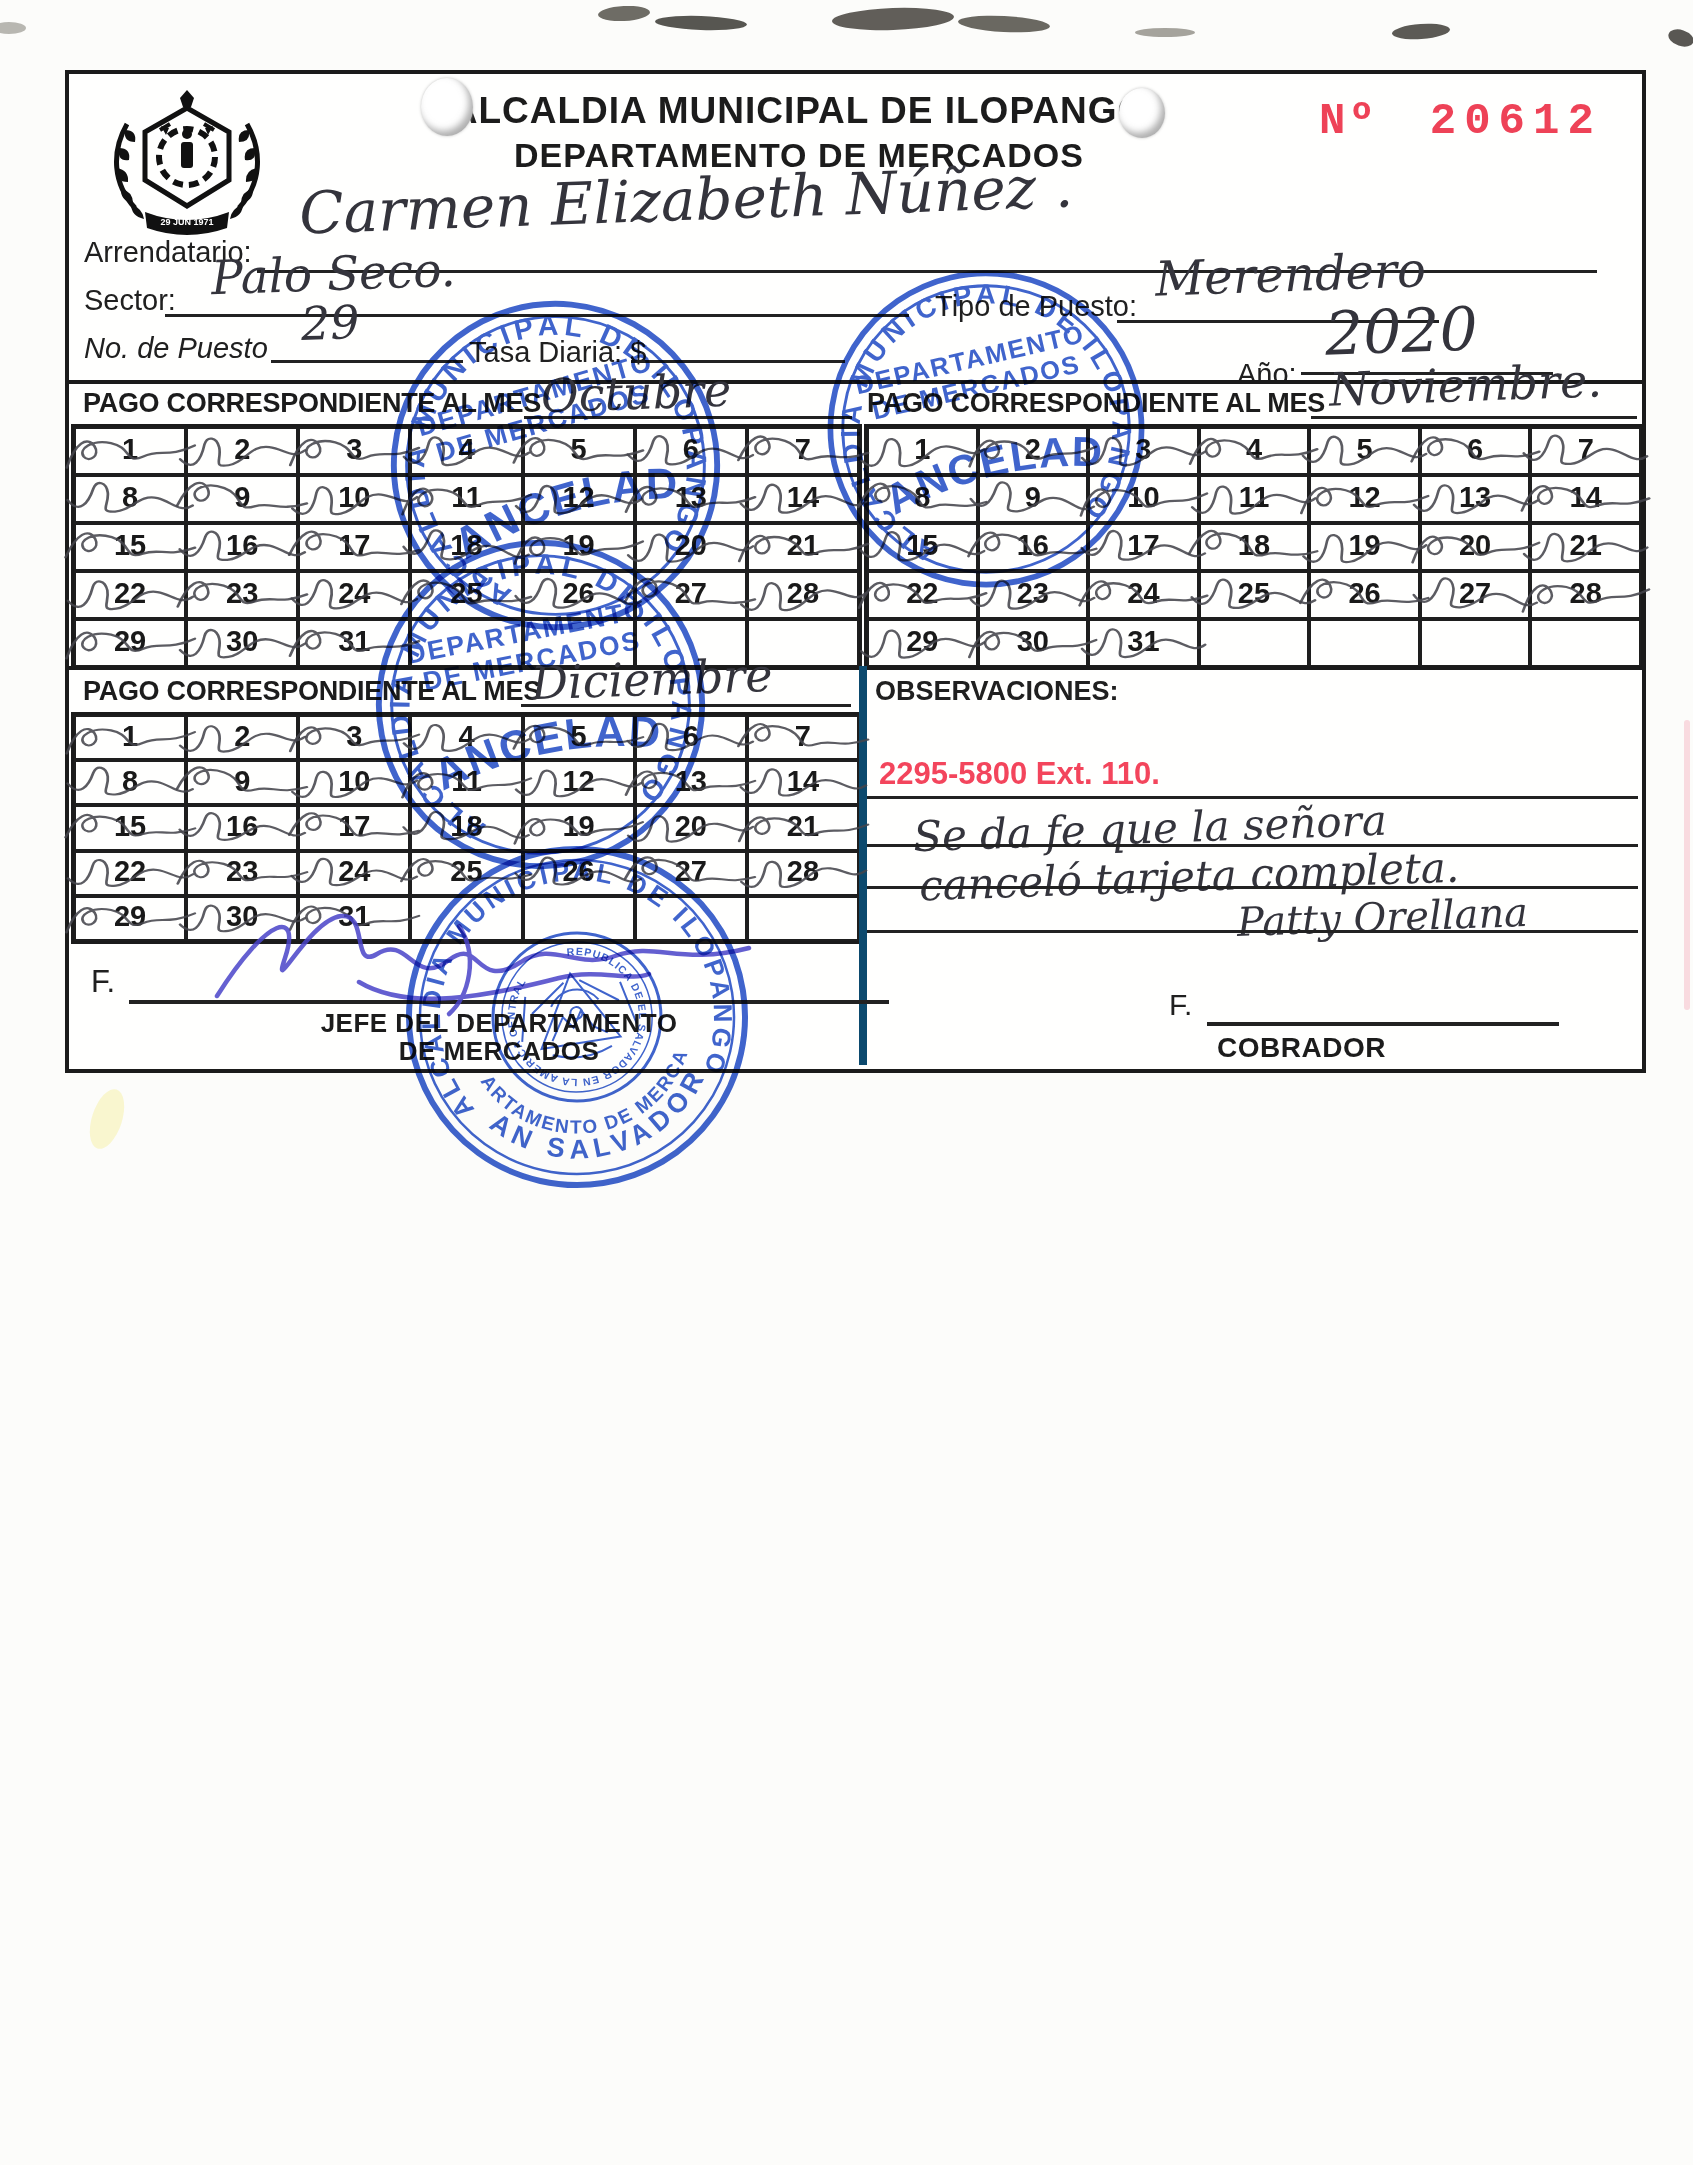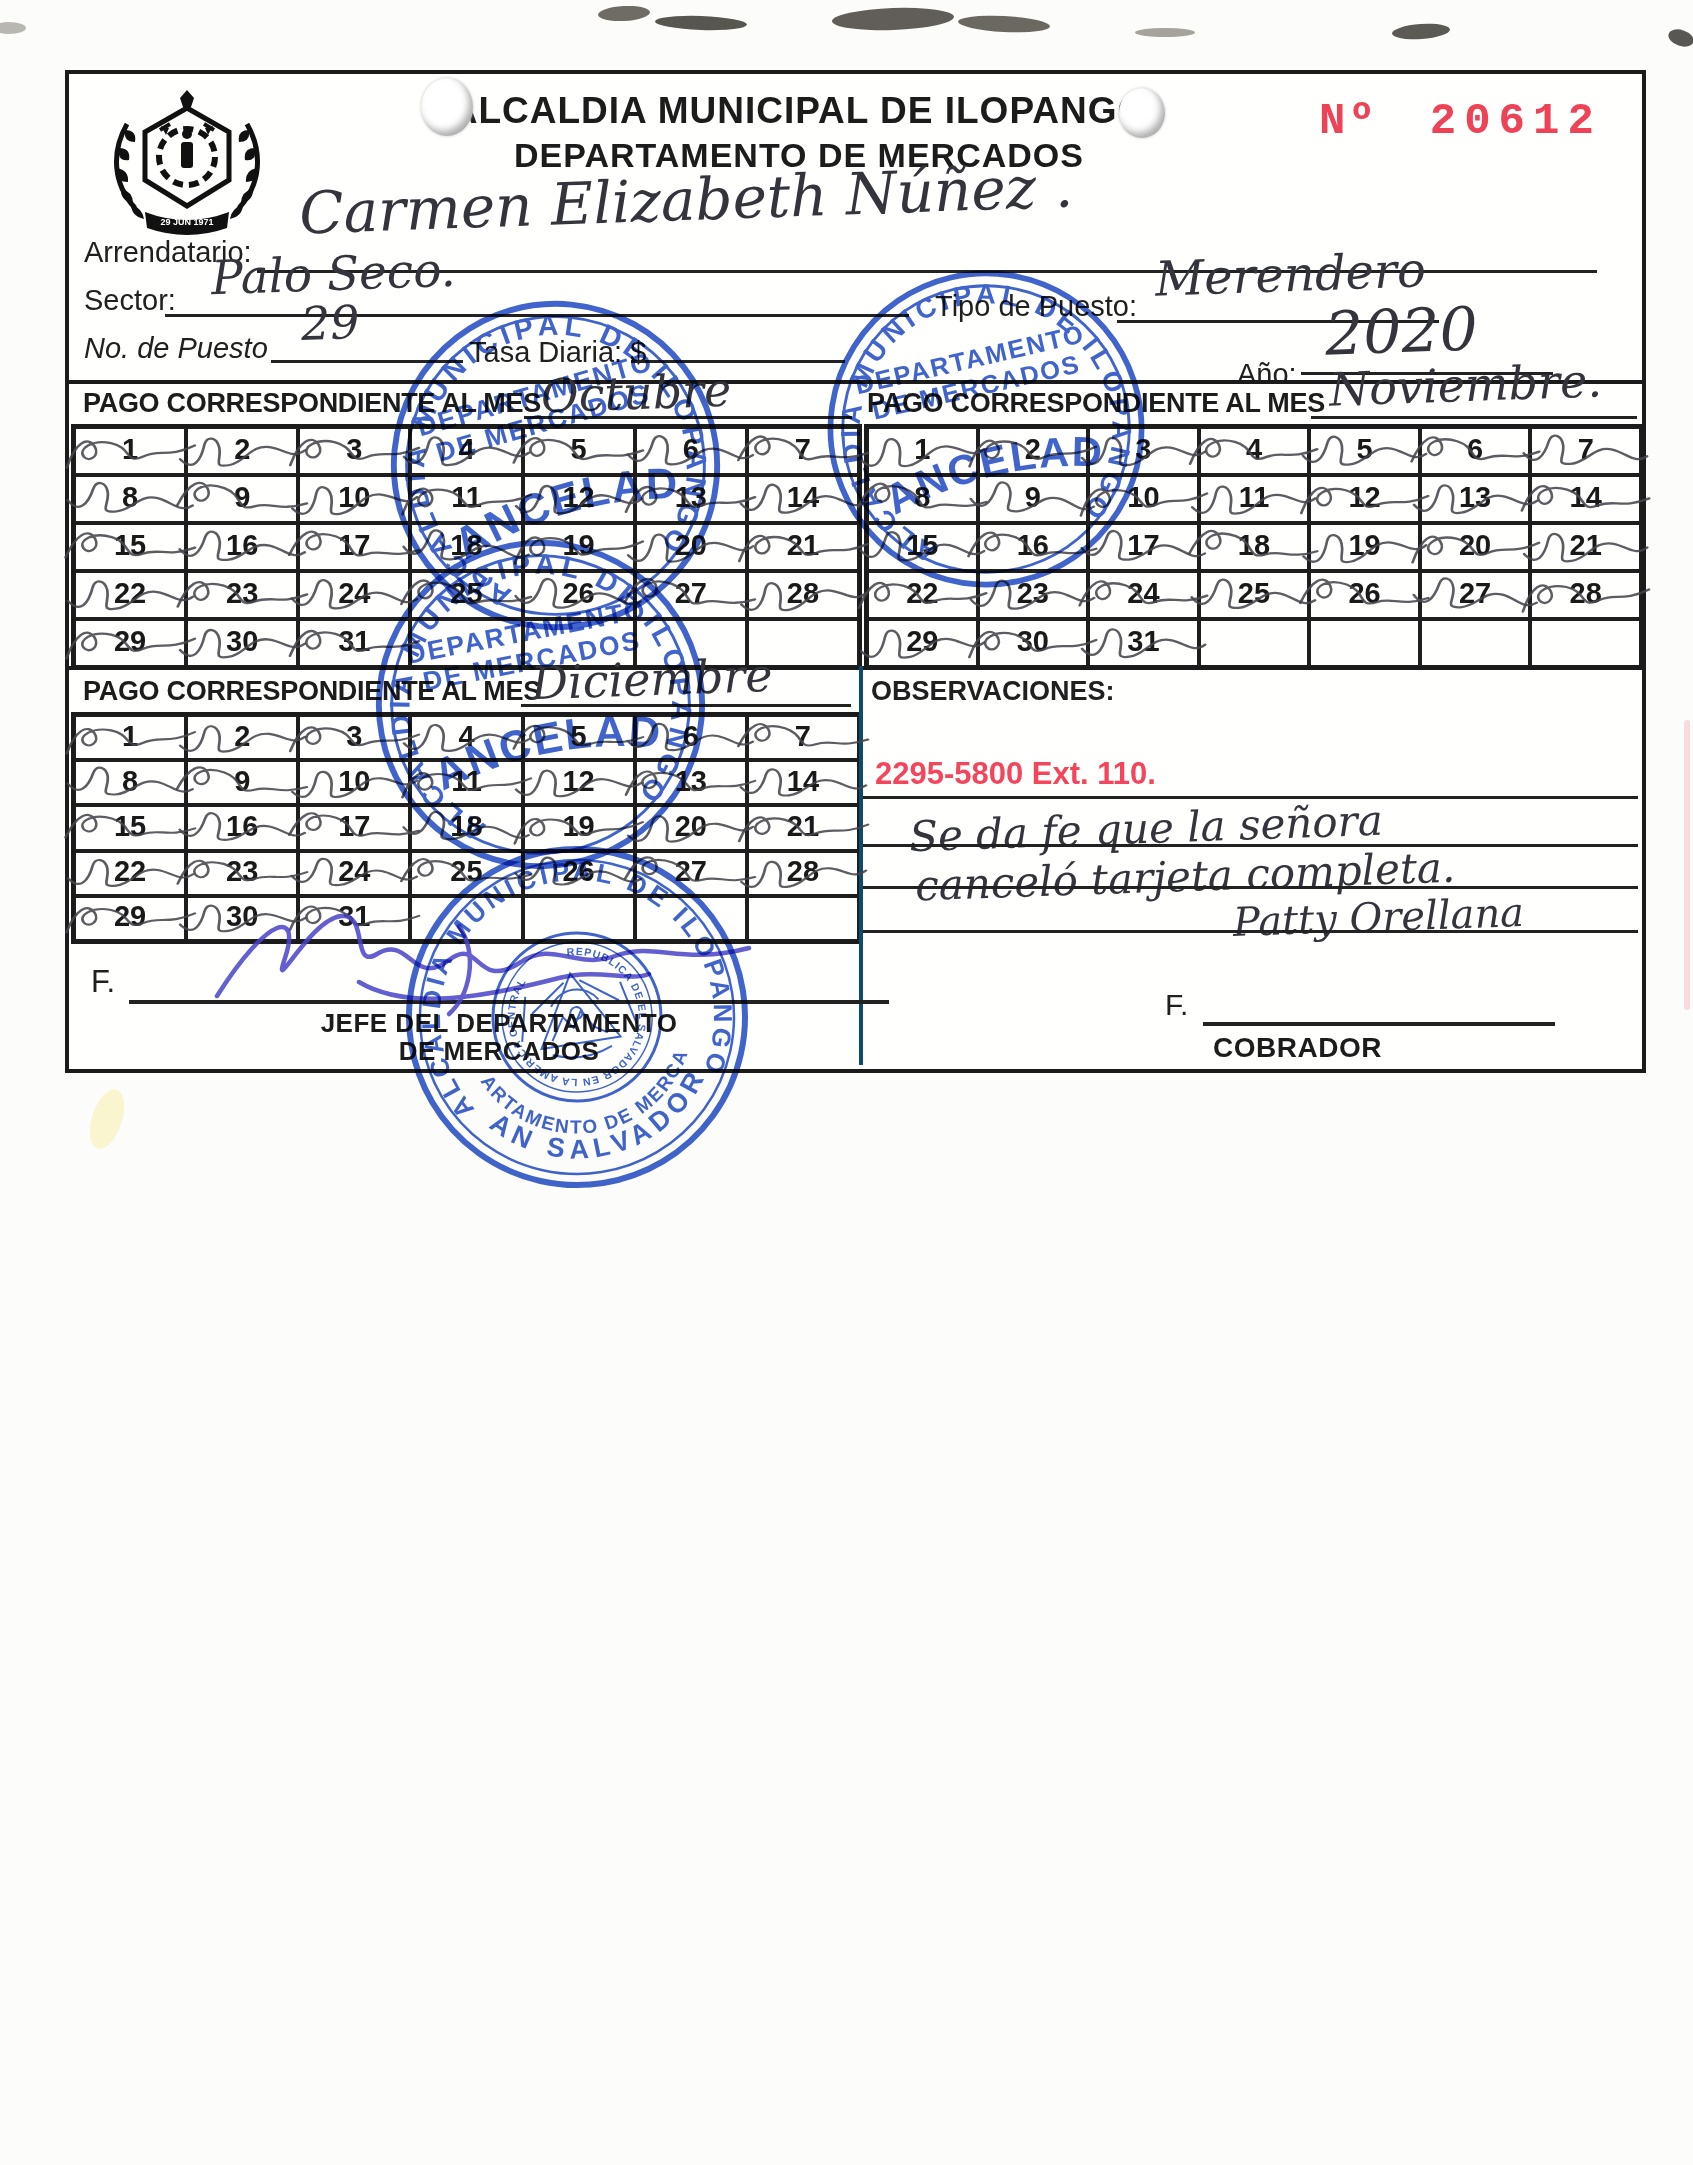--- a/index.html
+++ b/index.html
@@ -27,21 +27,21 @@
   
   .pago-lbl{position:absolute;font-size:27px;font-weight:bold;letter-spacing:-0.3px;white-space:nowrap;}
   .grid{position:absolute;display:grid;grid-template-columns:repeat(7,1fr);grid-template-rows:repeat(5,1fr);
         border:3px solid #1b1b1b;background:#fffffe;}
   .cell{position:relative;border:2px solid #1e1e1e;overflow:visible;}
   .day{position:absolute;left:50%;top:50%;transform:translate(-50%,-55%);
        font-size:29px;font-weight:bold;color:#191919;z-index:2;}
   .squig{position:absolute;left:-4%;top:4%;width:108%;height:92%;z-index:3;overflow:visible;}
   .squig path{fill:none;stroke:#46464c;stroke-width:2.6;opacity:.88;stroke-linecap:round;}
   
-  .obs{position:absolute;left:790px;top:592px;width:779px;height:399px;border-left:4px solid #0c4a6e;box-sizing:border-box;}
+  .obs{position:absolute;left:790px;top:592px;width:779px;height:399px;border-left:8px solid #0c4a6e;box-sizing:border-box;}
   .obs .rule{position:absolute;left:0;width:100%;height:3px;background:#222;}
   .red{color:#f3455c;font-weight:bold;position:absolute;white-space:nowrap;}
   
   .stamp{position:absolute;mix-blend-mode:multiply;opacity:.92;z-index:30;}
   .stamp svg{display:block;width:100%;height:100%;}
   .sig-svg{position:absolute;overflow:visible;z-index:25;}
   .small-cap{font-weight:bold;font-size:26px;letter-spacing:.5px;}
 </style>
 </head>
 <body>

